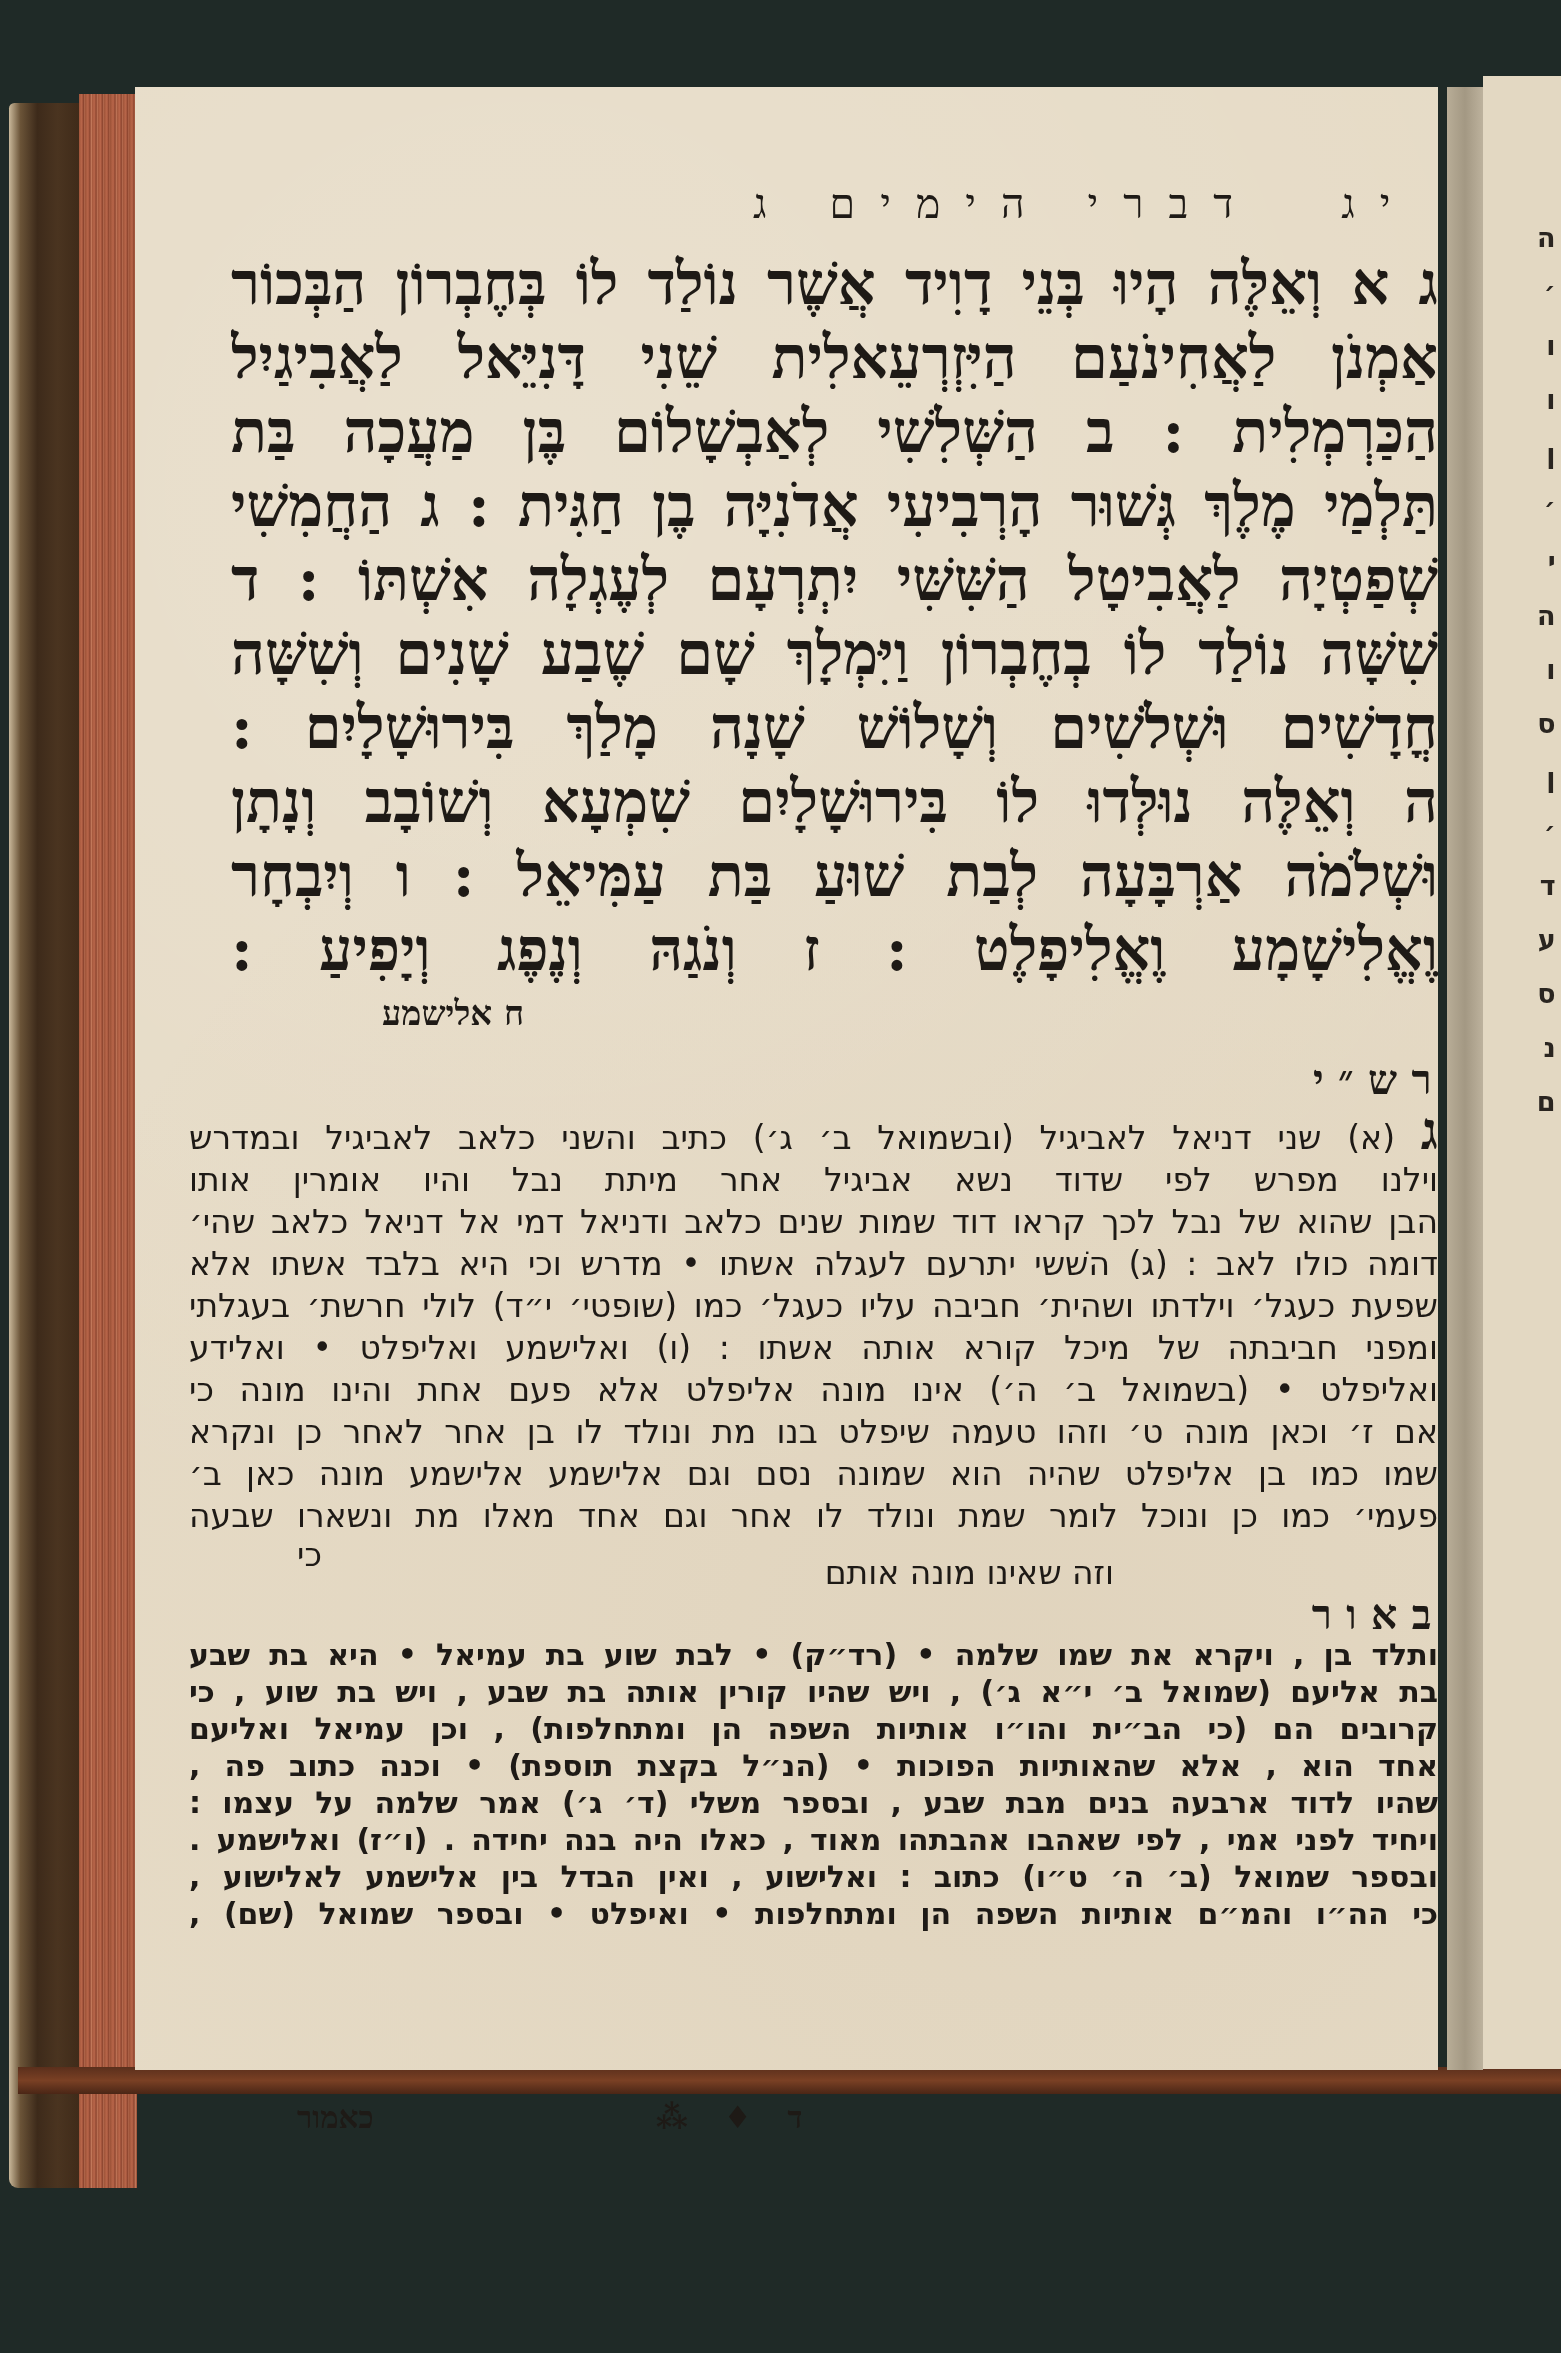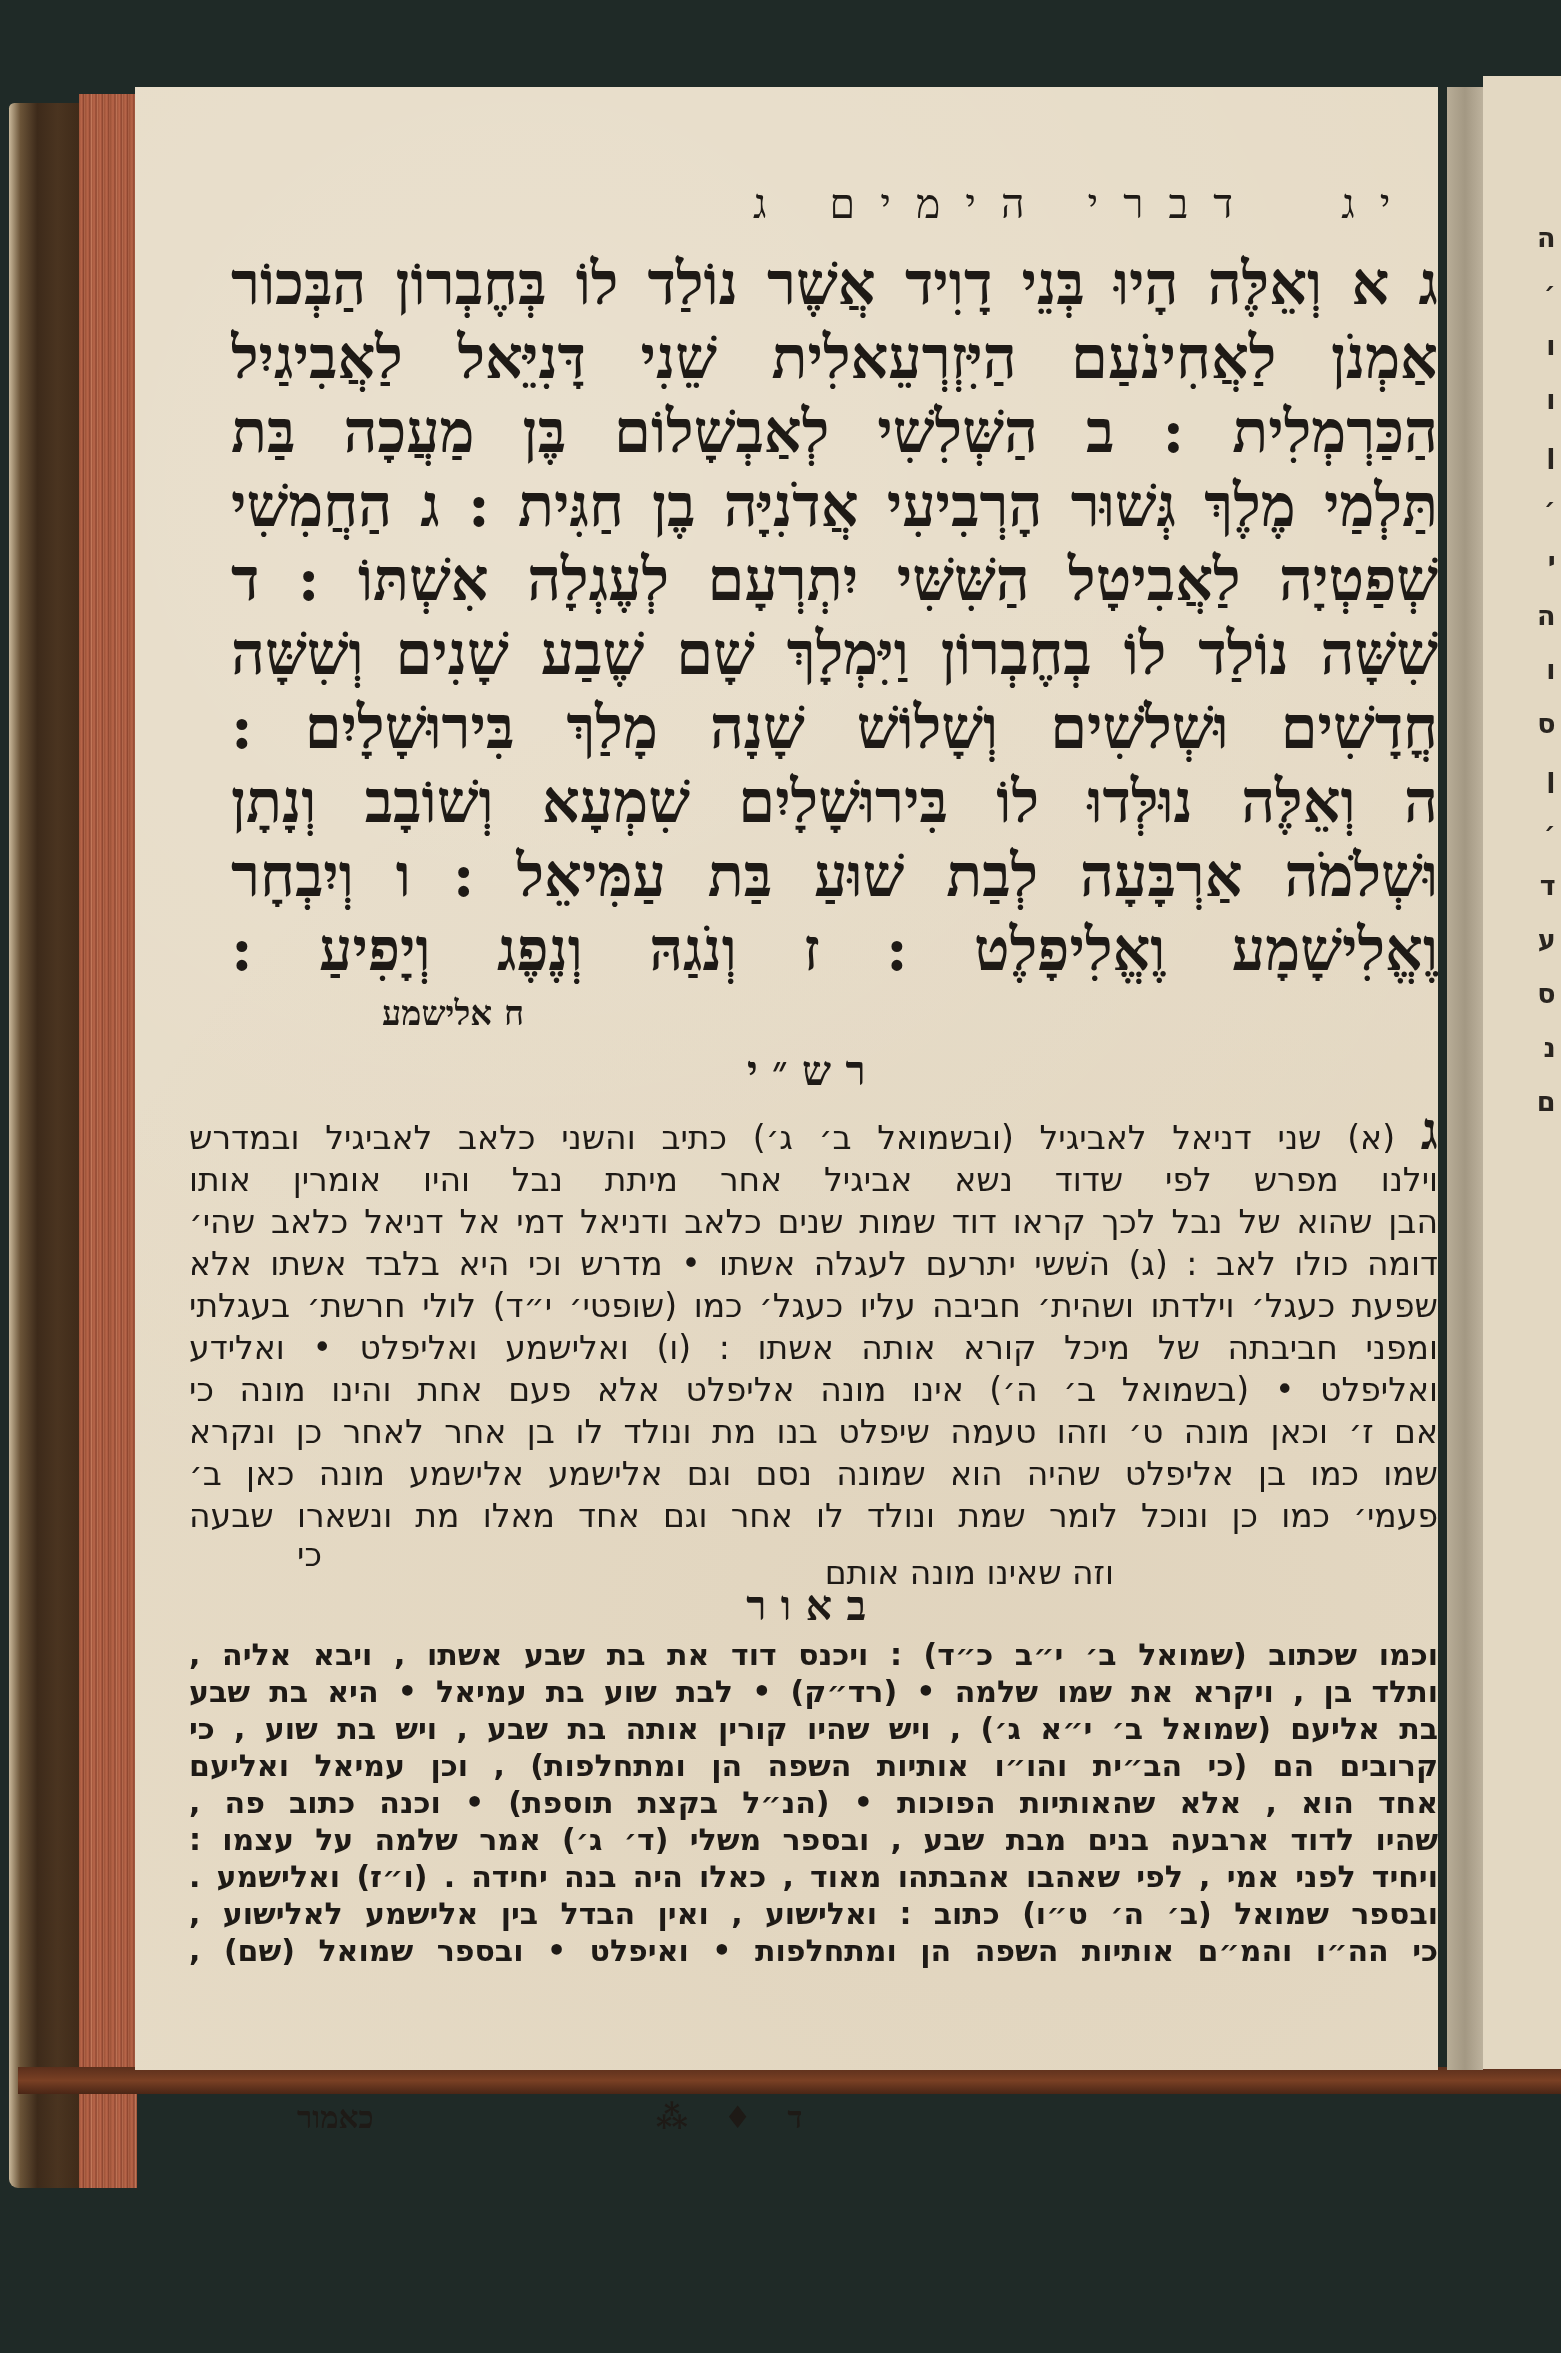--- a/index.html
+++ b/index.html
@@ -49,21 +49,21 @@
   }
   .running-head .title { position:absolute; right:180px; top:0; }
   .running-head .chapter { position:absolute; right:22.5px; top:0; }
   .main-text {
     position:absolute; top:85px; right:0; width:1249px;
     font-size:59px; font-weight:bold; line-height:74px; text-align:justify;
     text-align-last:right;
   }
   .main-text .line { display:block; white-space:nowrap; overflow:hidden; text-align:justify; text-align-last:justify;margin-left:42px; }
   .catchword-main { position:absolute; top:831px; left:193px; font-size:34px; font-weight:bold; }
-  .section-title { position:absolute; left:0; width:1249px; text-align:center; font-size:41px; font-weight:bold; letter-spacing:14.4px; }
+  .section-title { position:absolute; left:8px; width:1249px; font-size:41px; font-weight:bold; letter-spacing:14.4px;margin-top:9px; }
   .rashi-title { top:885px; }
   .biur-title { top:1420px; }
   .commentary {
     position:absolute; right:0; width:1249px; font-family:"DejaVu Sans", sans-serif;
     font-size:33px; line-height:42px; text-align:justify; text-align-last:justify;
   }
   .commentary .line { display:block; white-space:nowrap; overflow:hidden; }
   .rashi { top:948px; }
   .rashi .verse-letter { font-family:"DejaVu Serif", serif; font-weight:bold; font-size:52px; }
   .rashi-last { position:absolute; top:1382px; right:0; width:1249px; font-family:"DejaVu Sans", sans-serif; font-size:33px; }
@@ -137,21 +137,20 @@
     <span class="line">שמו כמו בן אליפלט שהיה הוא שמונה נסם וגם אלישמע אלישמע מונה כאן ב׳</span>
     <span class="line">פעמי׳ כמו כן ונוכל לומר שמת ונולד לו אחר וגם אחד מאלו מת ונשארו שבעה</span>
   </div>
   <div class="rashi-last">
     <span class="end">וזה שאינו מונה אותם</span>
     <span class="catch">כי</span>
   </div>
 
   <div class="section-title biur-title">באור</div>
   <div class="commentary biur">
-    <span class="line">וכמו שכתוב (שמואל ב׳ י״ב כ״ד) : ויכנס דוד את בת שבע אשתו , ויבא אליה ,</span>
     <span class="line">ותלד בן , ויקרא את שמו שלמה • (רד״ק) • לבת שוע בת עמיאל • היא בת שבע</span>
     <span class="line">בת אליעם (שמואל ב׳ י״א ג׳) , ויש שהיו קורין אותה בת שבע , ויש בת שוע , כי</span>
     <span class="line">קרובים הם (כי הב״ית והו״ו אותיות השפה הן ומתחלפות) , וכן עמיאל ואליעם</span>
     <span class="line">אחד הוא , אלא שהאותיות הפוכות • (הנ״ל בקצת תוספת) • וכנה כתוב פה ,</span>
     <span class="line">שהיו לדוד ארבעה בנים מבת שבע , ובספר משלי (ד׳ ג׳) אמר שלמה על עצמו :</span>
     <span class="line">ויחיד לפני אמי , לפי שאהבו אהבתהו מאוד , כאלו היה בנה יחידה . (ו״ז) ואלישמע .</span>
     <span class="line">ובספר שמואל (ב׳ ה׳ ט״ו) כתוב : ואלישוע , ואין הבדל בין אלישמע לאלישוע ,</span>
     <span class="line">כי הה״ו והמ״ם אותיות השפה הן ומתחלפות • ואיפלט • ובספר שמואל (שם) ,</span>
   </div>
 

